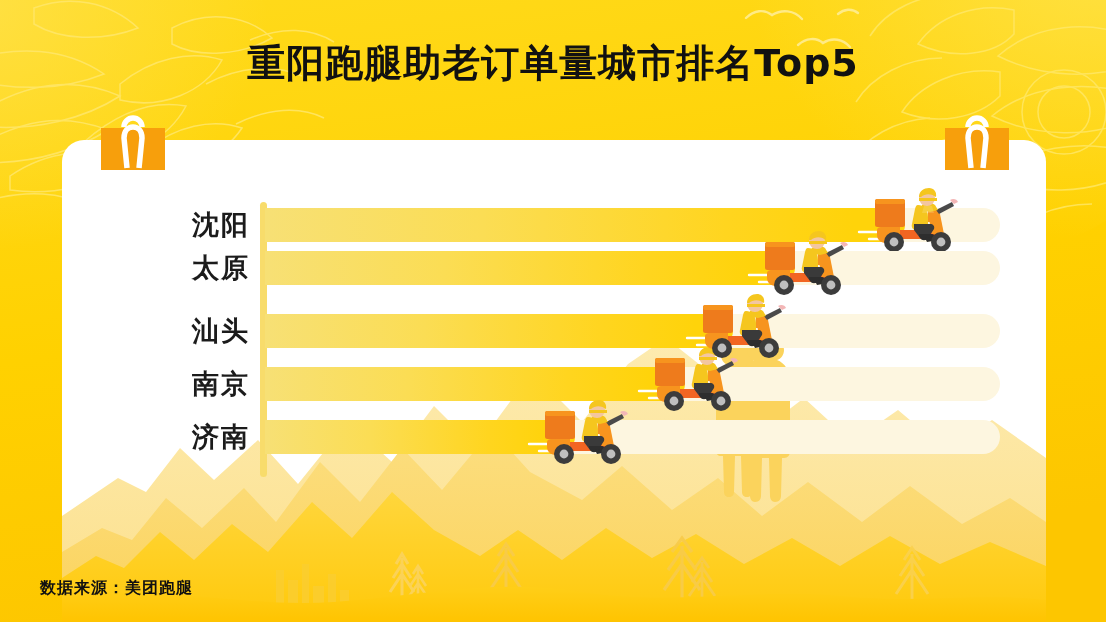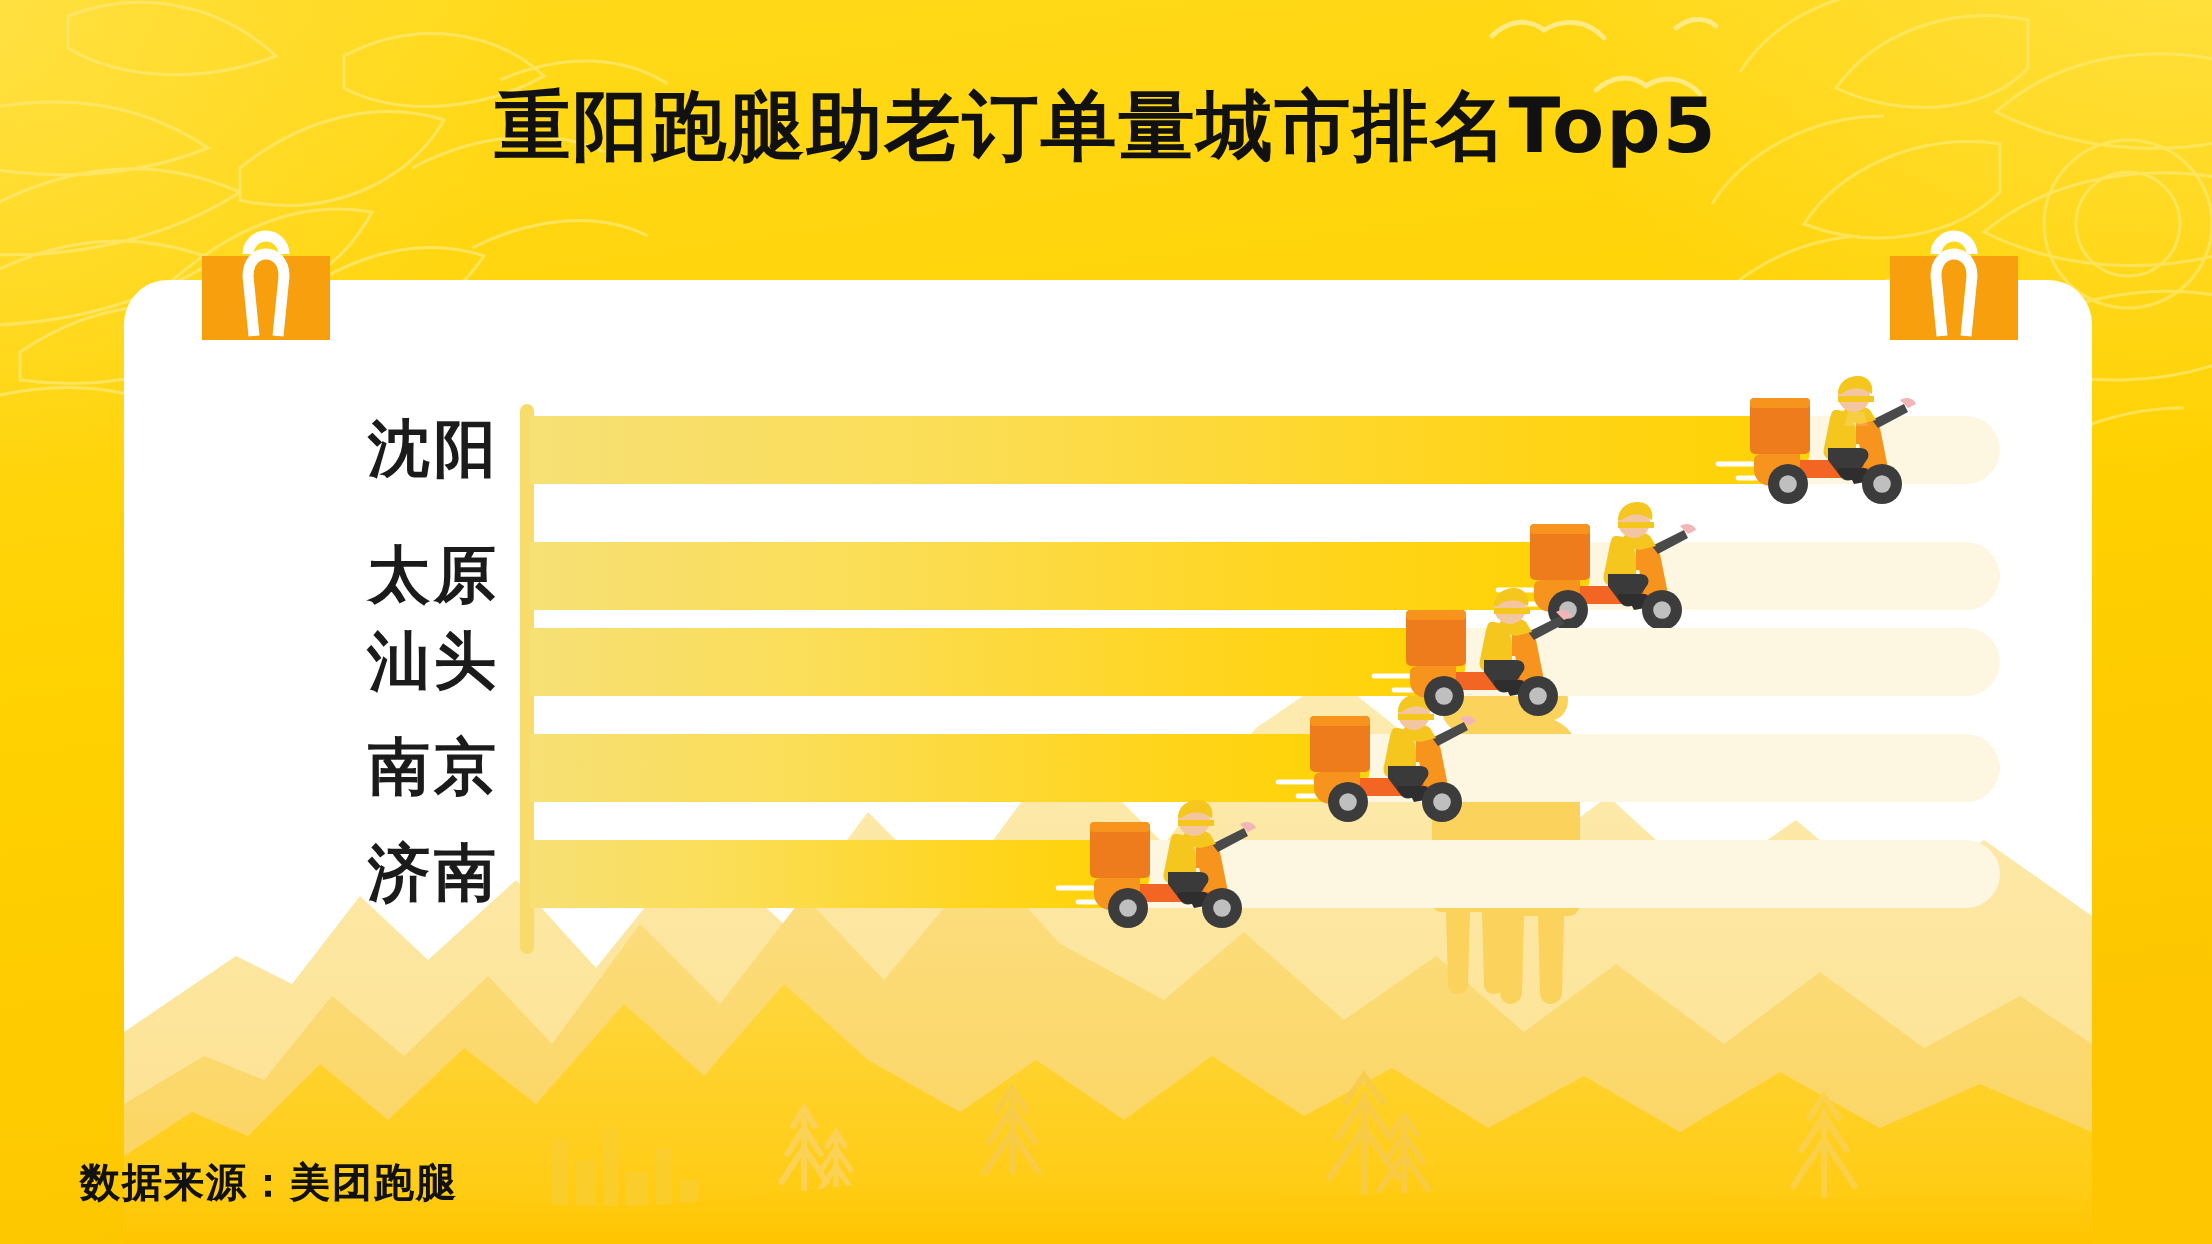--- a/index.html
+++ b/index.html
@@ -48,41 +48,41 @@
   }
   #axis{
     position:absolute;left:198px;top:62px;width:7px;height:275px;
     background:#F8DC6B;border-radius:4px;
   }
   .row{position:absolute;left:0;height:46px;}
   .row-label{
     position:absolute;left:40px;top:50%;transform:translateY(-50%);
     width:148px;text-align:right;
     font-family:"DejaVu Sans","Liberation Sans",sans-serif;
-    font-size:31px;font-weight:bold;color:#1b1b1b;
+    font-size:27px;font-weight:bold;color:#1b1b1b;
     letter-spacing:2px;white-space:nowrap;
   }
   .track{
     position:absolute;left:203px;top:6px;height:34px;
     background:#FDF6E0;border-radius:0 17px 17px 0;
   }
   .fill{
     position:absolute;left:0;top:0;height:34px;border-radius:0 17px 17px 0;
     background:linear-gradient(90deg,#F7E075 0%,#FBDD54 34%,#FFD51F 72%,#FFD30A 92%,#FFD30A 100%);
   }
   .speed{
     position:absolute;bottom:5px;height:14px;width:46px;pointer-events:none;
   }
   .scooter{position:absolute;width:94px;height:74px;bottom:-4px;}
 
   
   #source{
     position:absolute;left:40px;top:578px;
     font-family:"DejaVu Sans","Liberation Sans",sans-serif;
-    font-size:20px;font-weight:bold;color:#111111;
+    font-size:16px;font-weight:bold;color:#111111;
     letter-spacing:1px;white-space:nowrap;z-index:8;
   }
 </style>
 </head>
 <body>
 
 <div id="stage">
 
   <svg class="bg-svg" viewBox="0 0 1106 622">
     <defs>
@@ -254,21 +254,21 @@
         <path d="M49 17 C49 11 54 8 59 8 C64 8 67 12 66 17 L64 16 C62 14 55 13 51 17 Z" fill="#F5C61E"></path>
         <path d="M49 18 L67 18 L67 21 L49 21 Z" fill="#F5C61E"></path>
         <path d="M54 26 L62 26 L64 33 L52 33 Z" fill="#FFFFFF" opacity="0.15"></path>
         <circle cx="24" cy="62" r="10" fill="#3C3C3C"></circle>
         <circle cx="24" cy="62" r="4.4" fill="#BFBFBF"></circle>
         <circle cx="71" cy="62" r="10" fill="#3C3C3C"></circle>
         <circle cx="71" cy="62" r="4.4" fill="#BFBFBF"></circle>
       </svg>
     </div>
 
-    <div class="row" style="top:125px;width:984px;">
+    <div class="row" style="top:105px;width:984px;">
       <div class="row-label">太原</div>
       <div class="track" style="width:735px;">
         <div class="fill" style="width:530px;"></div>
       </div>
       <svg class="speed" style="left:685px;top:26px;" viewBox="0 0 46 14">
         <line x1="2" y1="4" x2="40" y2="4" stroke="#FFFFFF" stroke-width="2.4" stroke-linecap="round"></line>
         <line x1="12" y1="11" x2="44" y2="11" stroke="#FFFFFF" stroke-width="2.4" stroke-linecap="round"></line>
       </svg>
       <svg class="scooter" style="left:698px;top:-22px;" viewBox="0 0 94 74">
         <rect x="5" y="19" width="30" height="28" rx="2.5" fill="#EE7B1C"></rect>

